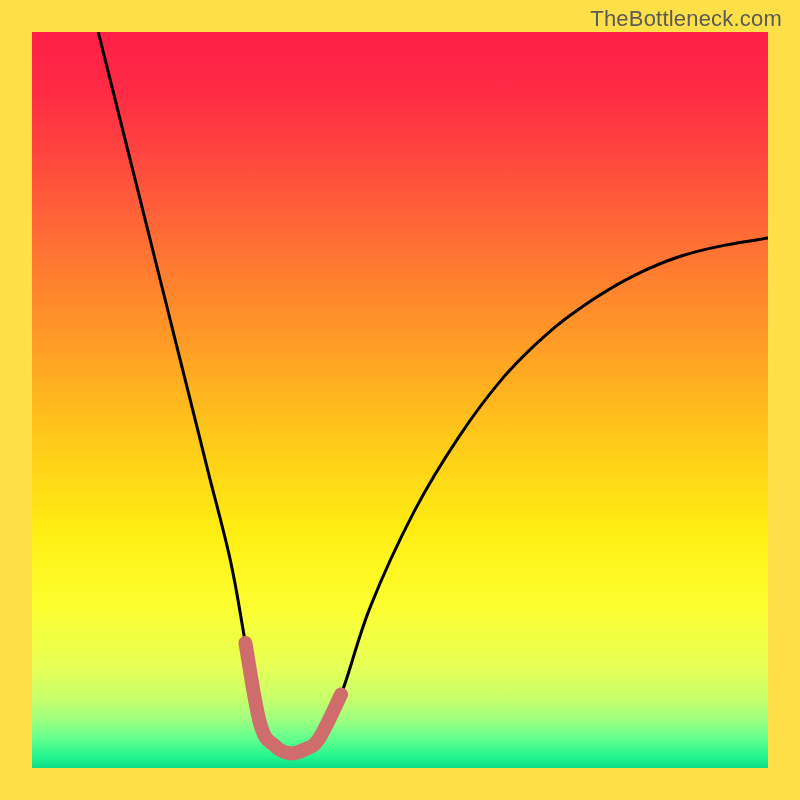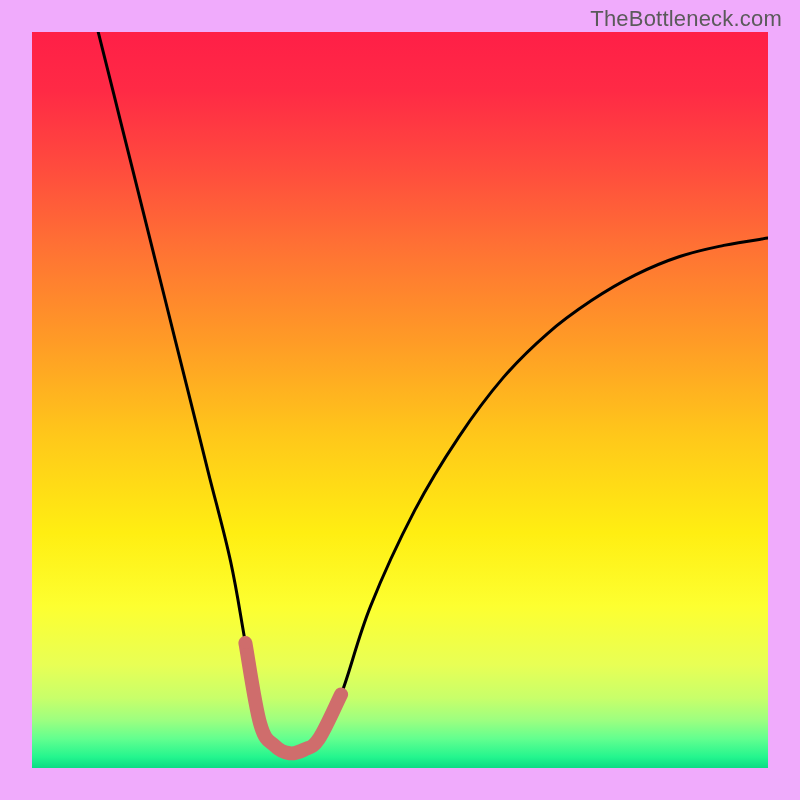--- a/index.html
+++ b/index.html
@@ -10,21 +10,21 @@
     background: #000;
     overflow: hidden;
     font-family: Arial, Helvetica, sans-serif;
   }
   .frame {
     position: absolute;
     top: 0;
     left: 0;
     width: 800px;
     height: 800px;
-    background: #f0abfc;
+    background: #fde047;
   }
   .plot {
     position: absolute;
     top: 32px;
     left: 32px;
     width: 736px;
     height: 736px;
     overflow: hidden;
   }
   .gradient {

